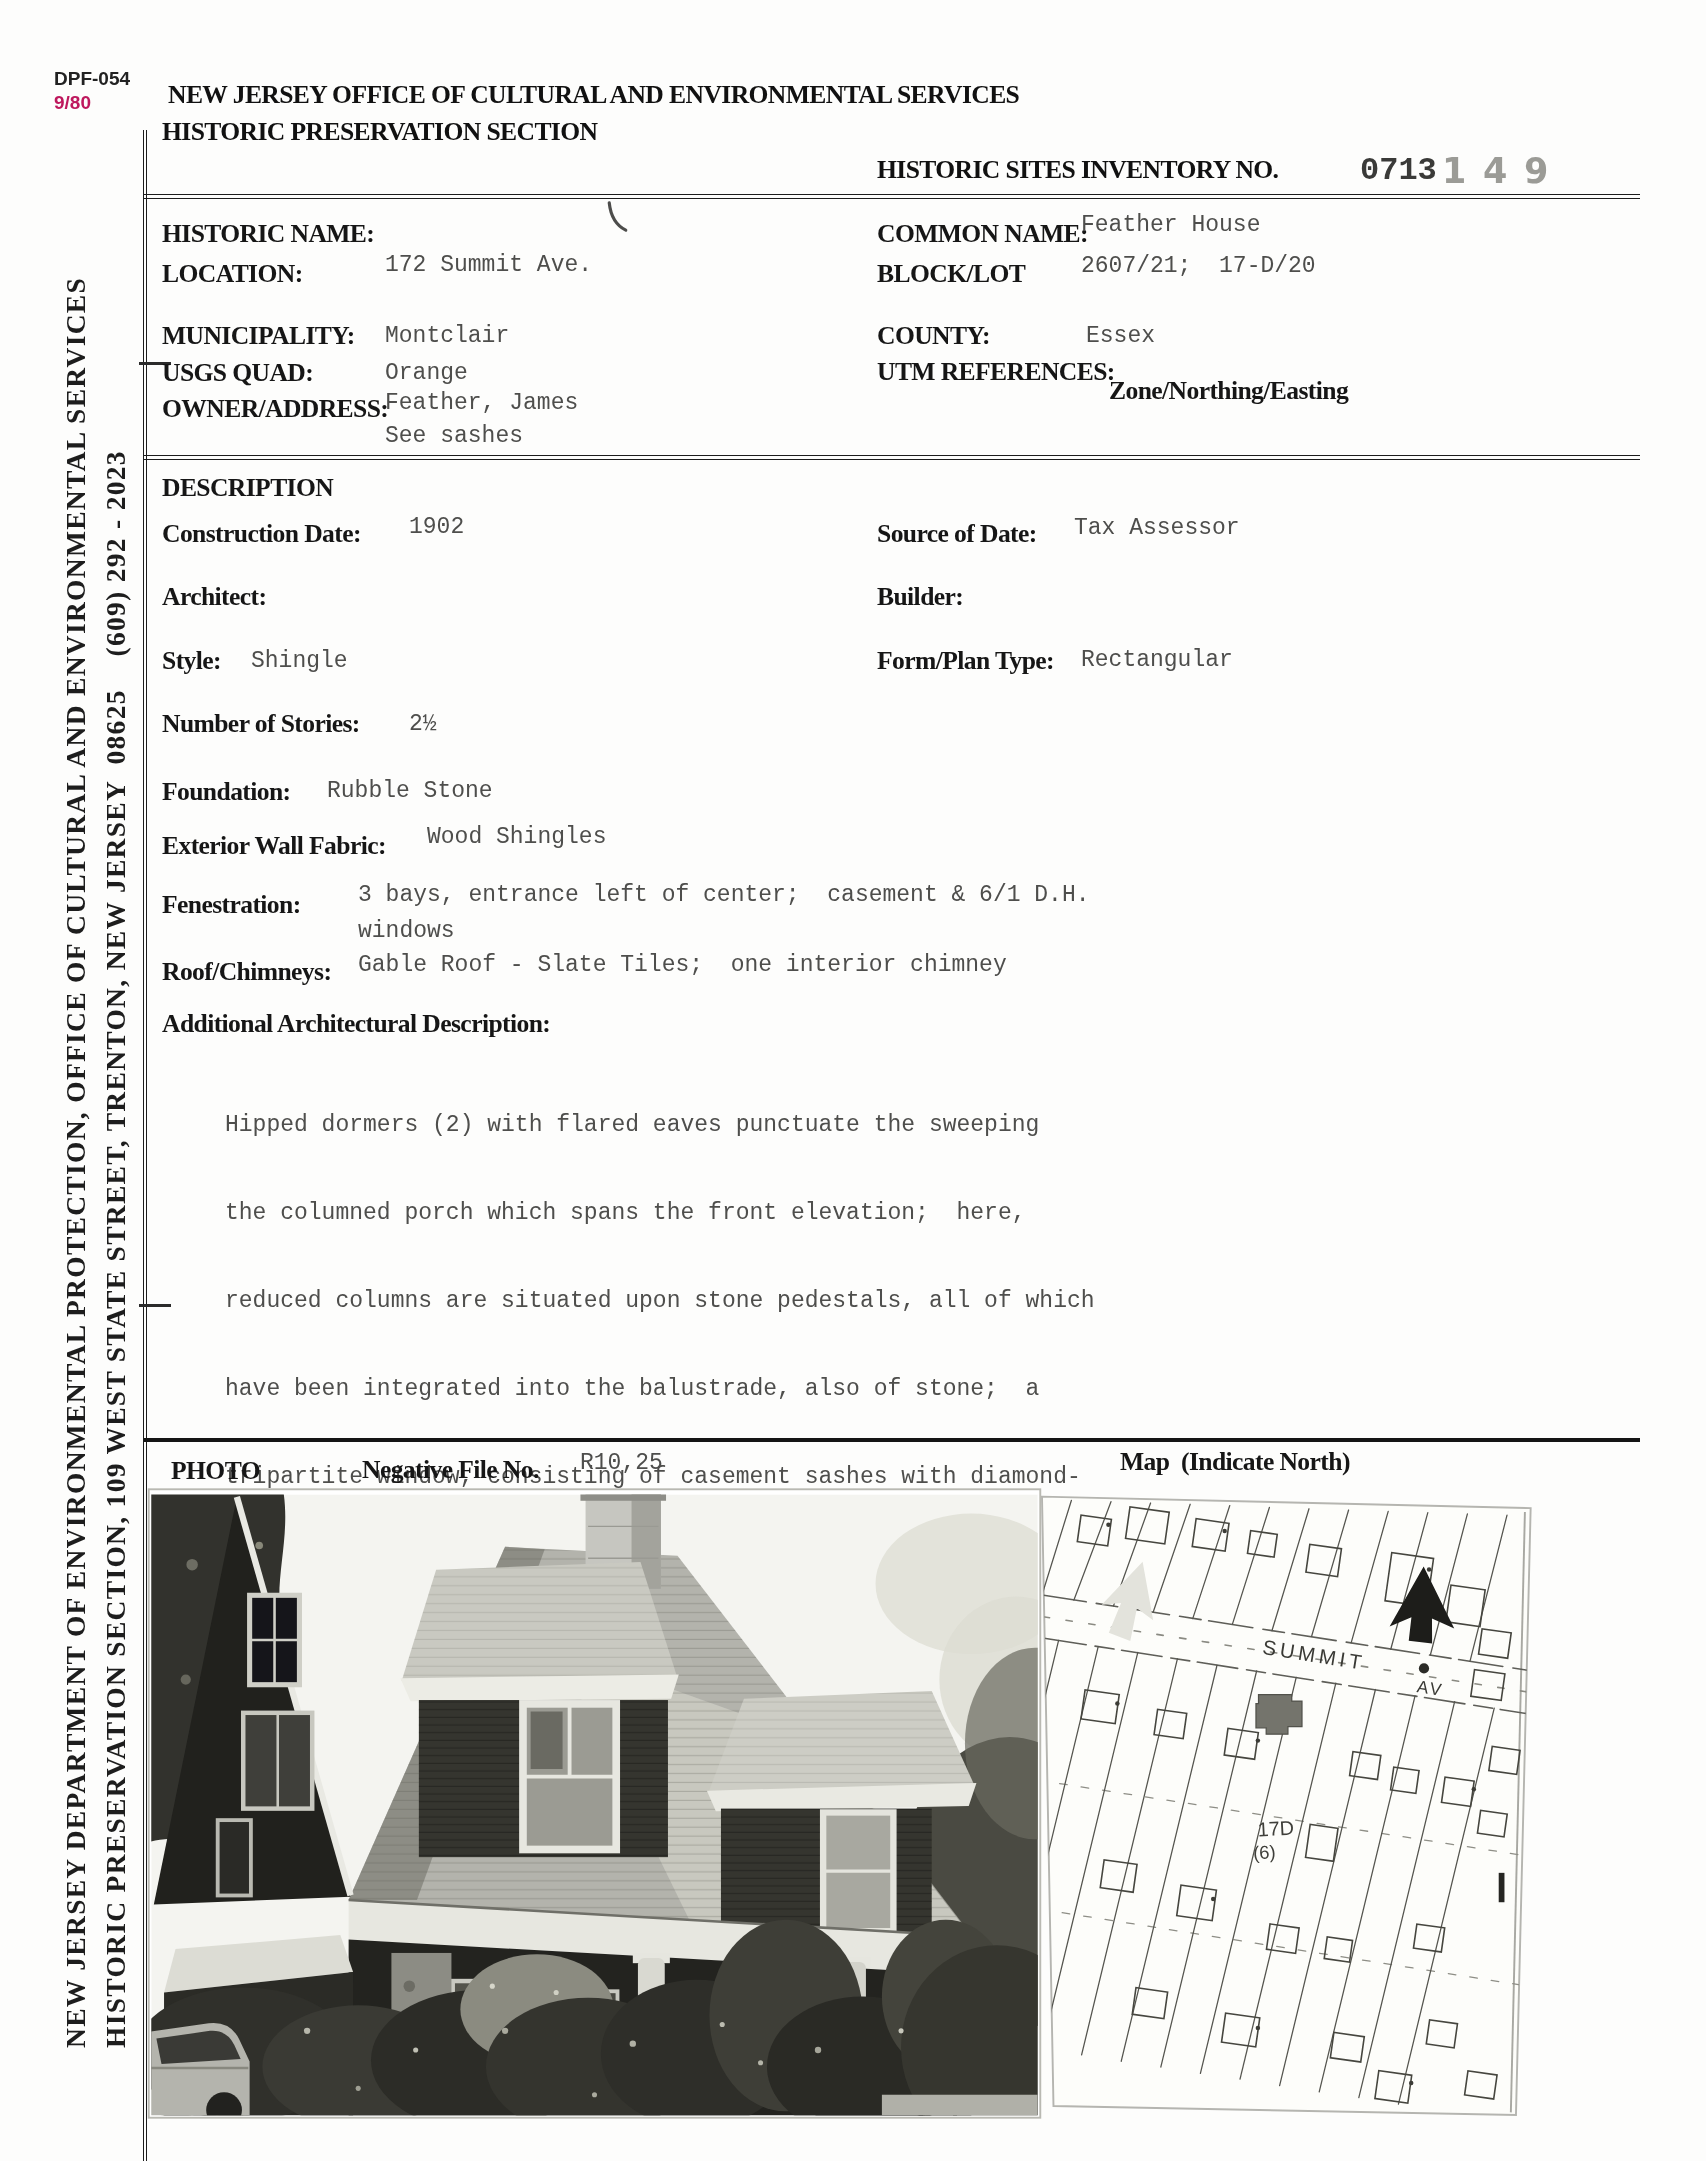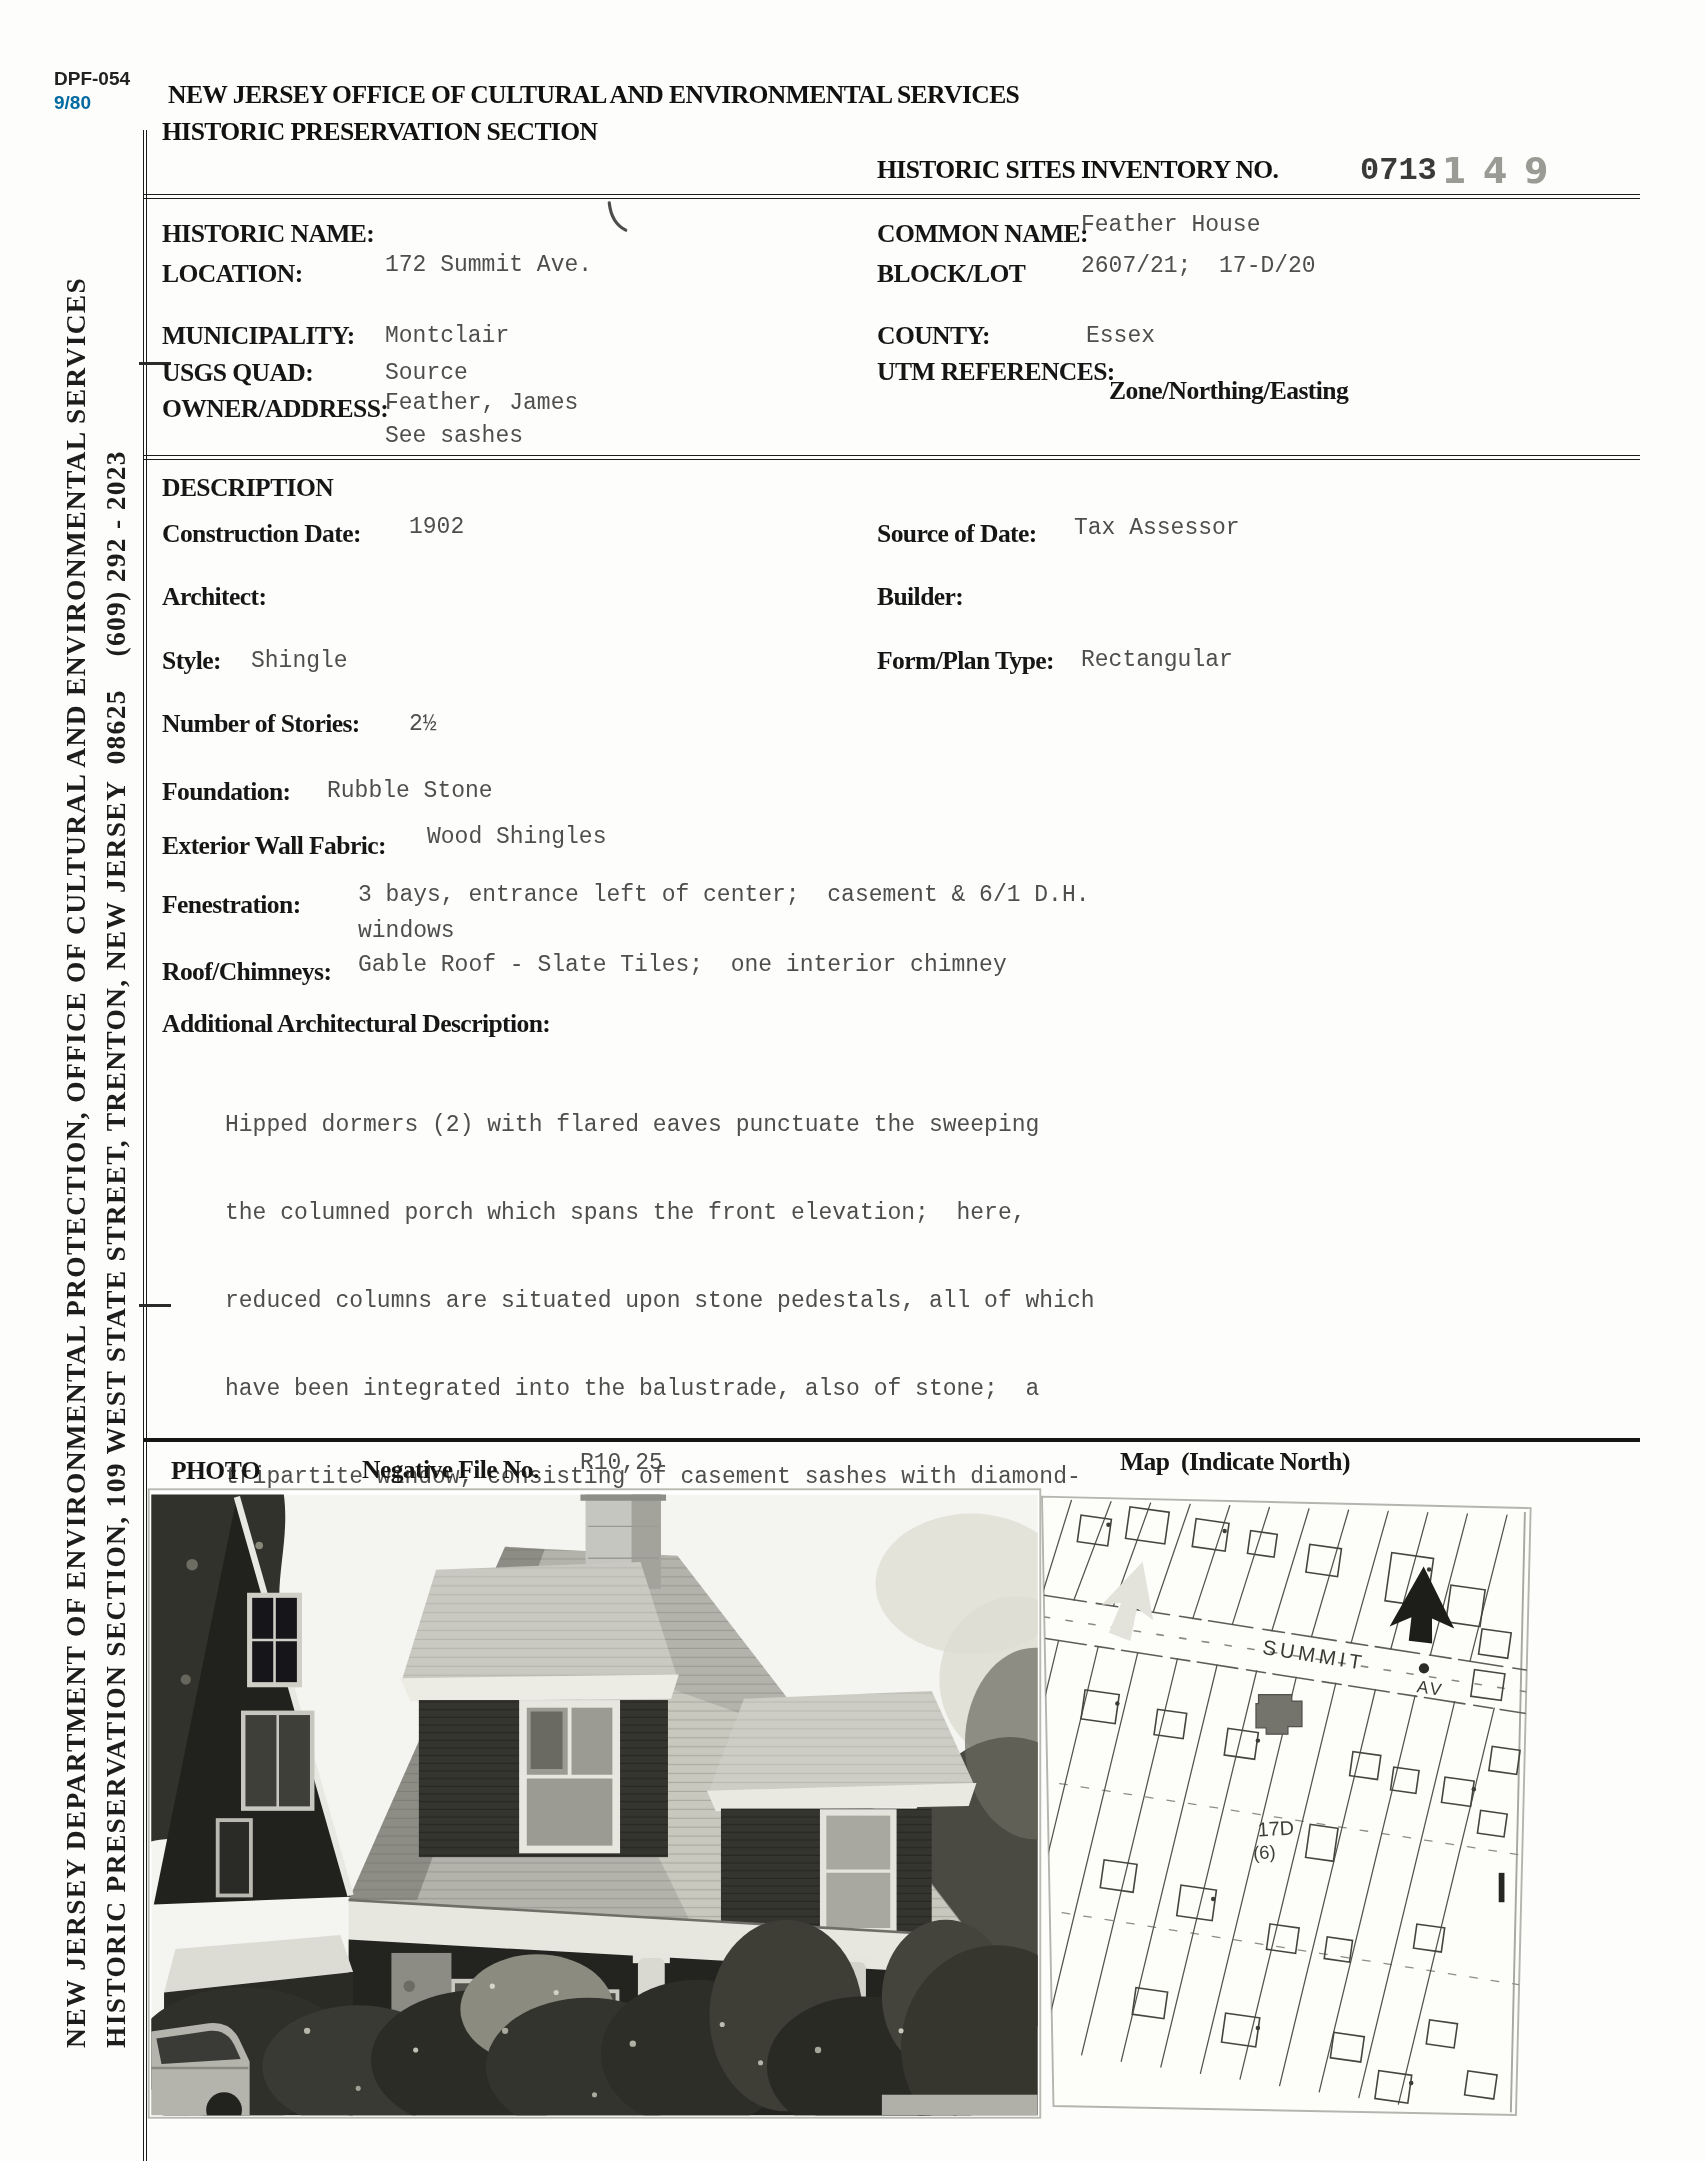--- a/index.html
+++ b/index.html
@@ -31,21 +31,21 @@
   <div class="thick" style="top:1438px;"></div>
   <div class="tick" style="left:139px;top:362px;"></div>
   <div class="tick" style="left:139px;top:1304px;"></div>
 
   <div class="sidebar">
     <div>NEW JERSEY DEPARTMENT OF ENVIRONMENTAL PROTECTION, OFFICE OF CULTURAL AND ENVIRONMENTAL SERVICES</div>
     <div>HISTORIC PRESERVATION SECTION, 109 WEST STATE STREET, TRENTON, NEW JERSEY  08625    (609) 292 - 2023</div>
   </div>
 
   <div class="abs sans" style="left:54px;top:68px;font-size:19px;font-weight:600;color:#222;">DPF-054</div>
-  <div class="abs sans" style="left:54px;top:92px;font-size:19px;font-weight:600;color:#0369a1;">9/80</div>
+  <div class="abs sans" style="left:54px;top:92px;font-size:19px;font-weight:600;color:#be185d;">9/80</div>
 
   <div class="abs hdr" style="left:168px;top:80px;">NEW JERSEY OFFICE OF CULTURAL AND ENVIRONMENTAL SERVICES</div>
   <div class="abs hdr" style="left:162px;top:117px;">HISTORIC PRESERVATION SECTION</div>
   <div class="abs hdr" style="left:877px;top:155px;">HISTORIC SITES INVENTORY NO.</div>
   <div class="abs twdark" style="left:1360px;top:152px;">0713</div>
   <div class="abs stamp" style="left:1442px;top:151px;">149</div>
 
   <svg class="abs" style="left:604px;top:201px;" width="27" height="33" viewBox="0 0 42 52">
     <path d="M8,3 C10,22 18,38 34,46" stroke="#2e2e2c" stroke-width="5" fill="none" stroke-linecap="round" opacity="0.85"></path>
   </svg>
@@ -54,21 +54,21 @@
   <div class="abs lbl" style="left:162px;top:259px;">LOCATION:</div>
   <div class="abs tw" style="left:385px;top:252px;">172 Summit Ave.</div>
   <div class="abs lbl" style="left:877px;top:219px;">COMMON NAME:</div>
   <div class="abs tw" style="left:1081px;top:212px;">Feather House</div>
   <div class="abs lbl" style="left:877px;top:259px;">BLOCK/LOT</div>
   <div class="abs tw" style="left:1081px;top:253px;">2607/21;  17-D/20</div>
 
   <div class="abs lbl" style="left:162px;top:321px;">MUNICIPALITY:</div>
   <div class="abs tw" style="left:385px;top:323px;">Montclair</div>
   <div class="abs lbl" style="left:162px;top:358px;">USGS QUAD:</div>
-  <div class="abs tw" style="left:385px;top:360px;">Source</div>
+  <div class="abs tw" style="left:385px;top:360px;">Orange</div>
   <div class="abs lbl" style="left:162px;top:394px;">OWNER/ADDRESS:</div>
   <div class="abs tw" style="left:385px;top:390px;">Feather, James</div>
   <div class="abs tw" style="left:385px;top:423px;">See sashes</div>
   <div class="abs lbl" style="left:877px;top:321px;">COUNTY:</div>
   <div class="abs tw" style="left:1086px;top:323px;">Essex</div>
   <div class="abs lbl" style="left:877px;top:357px;">UTM REFERENCES:</div>
   <div class="abs lbl" style="left:1109px;top:376px;">Zone/Northing/Easting</div>
 
   <div class="abs lbl" style="left:162px;top:473px;">DESCRIPTION</div>
   <div class="abs lbl" style="left:162px;top:519px;">Construction Date:</div>

